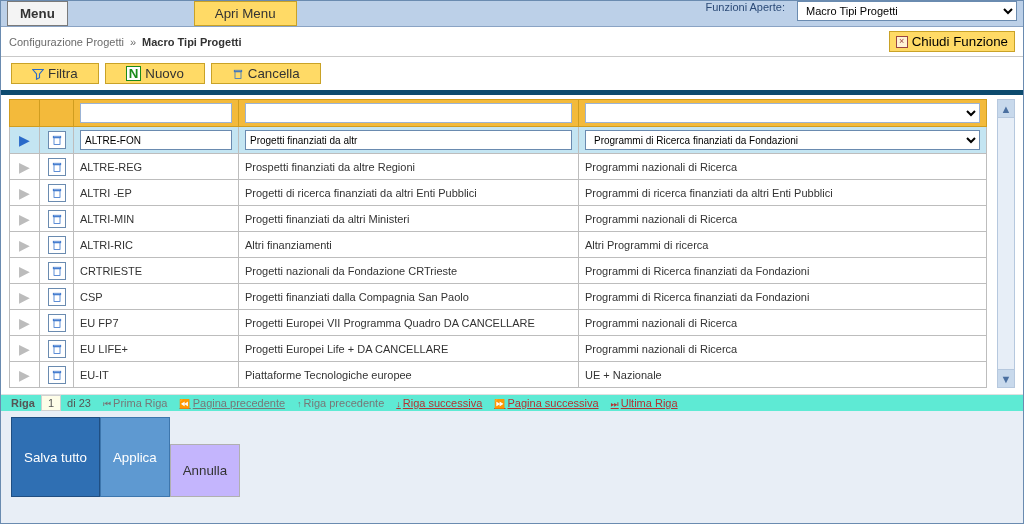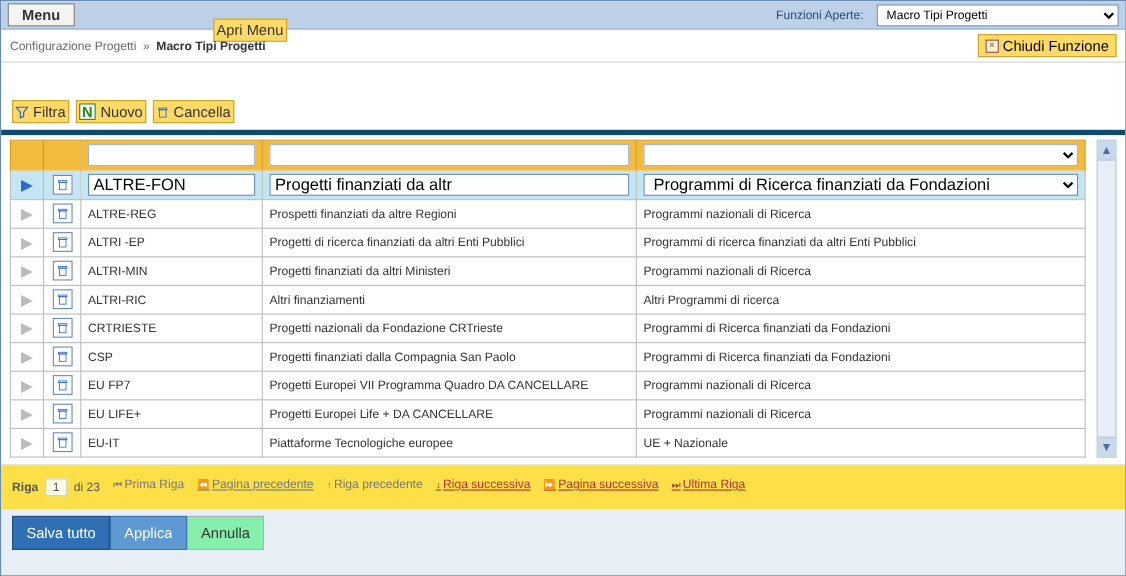--- a/index.html
+++ b/index.html
@@ -9,42 +9,40 @@
     font-size: 11px;
     background: #fff;
     color: #333;
   }
   .app { width: 1024px; height: 524px; border: 1px solid #6a8bb0; background:#e8eef6; overflow:hidden; position:relative;}
   .topbar {
     height: 26px;
     background: #bcd0e8;
     border-bottom: 1px solid #8aa3c4;
     display: flex;
-    align-items: center;
     padding: 0 6px;
     gap: 8px;
   }
   .btn-menu {
     border: 1px solid #7a7a7a;
     background: #f4f4f4;
     padding: 2px 12px;
     font-weight: bold;
     color: #333;
     cursor: pointer;
   }
   .btn-yellow {
     border: 1px solid #c9a227;
     background: #ffda66;
-    padding: 2px 2px;
+    padding: 2px 20px;
     color: #333;
     cursor: pointer;
     display:inline-flex;
     align-items:center;
     gap:4px;
-    margin-top:28px;
   }
   .spacer-flex { flex:1; }
   .label-right { color:#2b4a77; margin-right:4px;}
   .select-open {
     background:#fff; border:1px solid #6a8bb0; height:20px; width:220px;
     padding:0 4px; font-size:11px;
   }
   .breadcrumb-bar {
     background:#fff;
     border-bottom:1px solid #c9c9c9;
@@ -97,21 +95,21 @@
   tr.filter-row td {
     background:#f3ba3b;
     border-color:#d09d1f;
     padding:3px 6px;
   }
   tr.filter-row input, tr.filter-row select {
     width:100%; border:1px solid #9bb3d5; height:20px; font-size:11px; padding:0 4px; background:#fff;
   }
   tr.selected td { background:#c4e5f2 !important; }
   tr.selected input, tr.selected select {
-    width:100%; border:1px solid #6a8bb0; height:20px; font-size:15px; padding:0 4px; background:#fff;
+    width:100%; border:1px solid #6a8bb0; height:20px; font-size:10px; padding:0 4px; background:#fff;
   }
   .col-arrow { width:30px; text-align:center !important; }
   .col-del { width:34px; text-align:center !important; }
   .col-code { width:165px; }
   .col-desc { width:340px; }
   .arrow-blue { color:#2a6ac9; font-size:14px; line-height:1;}
   .arrow-grey { color:#bcbcbc; font-size:14px; line-height:1;}
   .trash {
     width:18px; height:18px; border:1px solid #6a8bb0; background:#fff;
     display:inline-flex; align-items:center; justify-content:center; cursor:pointer;
@@ -121,41 +119,41 @@
     position:absolute; right:8px; width:18px;
     background:#e7eef7; border:1px solid #b6c8de;
     display:flex; flex-direction:column; justify-content:space-between;
   }
   .vscroll .arrow {
     height:18px; background:#c8d9ec; display:flex; align-items:center; justify-content:center; cursor:pointer;
     color:#4a6fa0; border-bottom:1px solid #b6c8de;
   }
   .vscroll .arrow.bottom{border-top:1px solid #b6c8de;border-bottom:none;}
   .pager {
-    background:#fde047;
-    padding:12px 10px;
+    background:#5eead4;
+    padding:0 10px;
     font-size:11px;
     color:#555;
-    display:flex; align-items:flex-start; gap:12px;
+    display:flex; align-items:center; gap:12px;
     border-top:1px solid #e0e0e0;
   }
   .pager .riga-box {
     display:inline-block; border:1px solid #cfcfcf; background:#fefde8; padding:1px 6px; margin:0 3px;
   }
   .pager a { color:#b23333; text-decoration:underline; cursor:pointer;}
   .pager .icon-sm{ font-size:9px; color:#777; margin-right:2px;}
   .actionbar {
     padding:6px 10px;
     display:flex; gap:0;
   }
   .btn-blue {
     background:#2f6fb3; color:#fff; border:1px solid #1f4e82; padding:3px 12px; cursor:pointer;
   }
   .btn-blue.light { background:#5e99d1; border-color:#3d76ad;}
-  .btn-grey { background:#86efac; color:#333; border:1px solid #b0b0b0; padding:7px 12px; cursor:pointer;}
+  .btn-grey { background:#c4b5fd; color:#333; border:1px solid #b0b0b0; padding:18px 12px; cursor:pointer;margin-top:27px;}
   .ic { width:12px; height:12px; display:inline-block; }
   .x-sq { width:12px;height:12px;border:1px solid #944;display:inline-flex;align-items:center;justify-content:center;color:#944;font-size:9px;line-height:1;background:#fff3d6;}
 </style>
 </head>
 <body>
 
 <div class="app">
 
   <div class="topbar">
     <button class="btn-menu">Menu</button>

